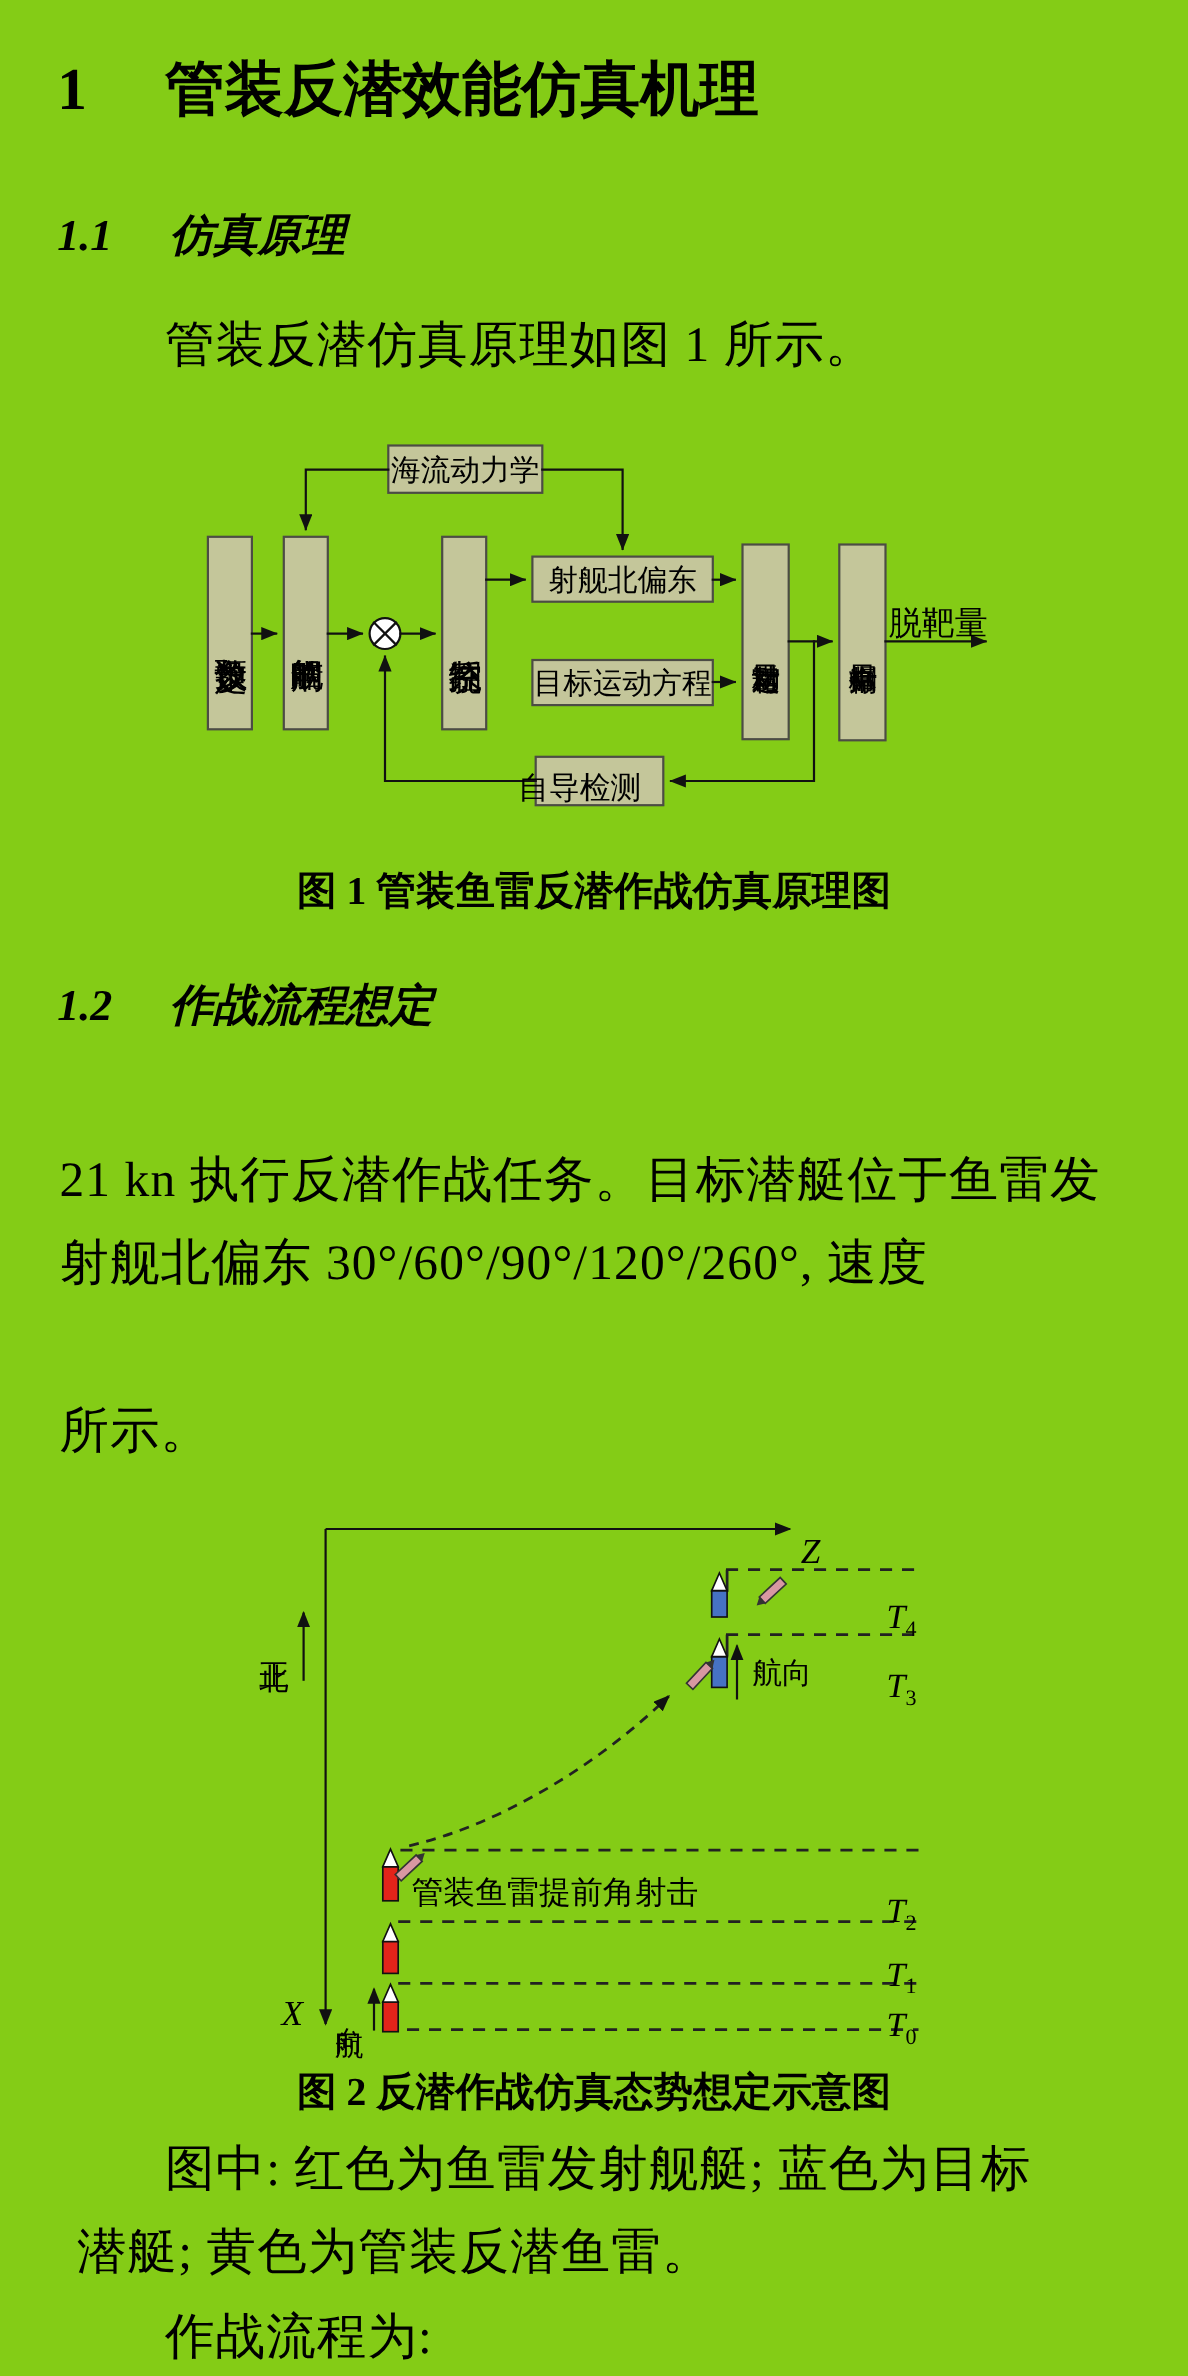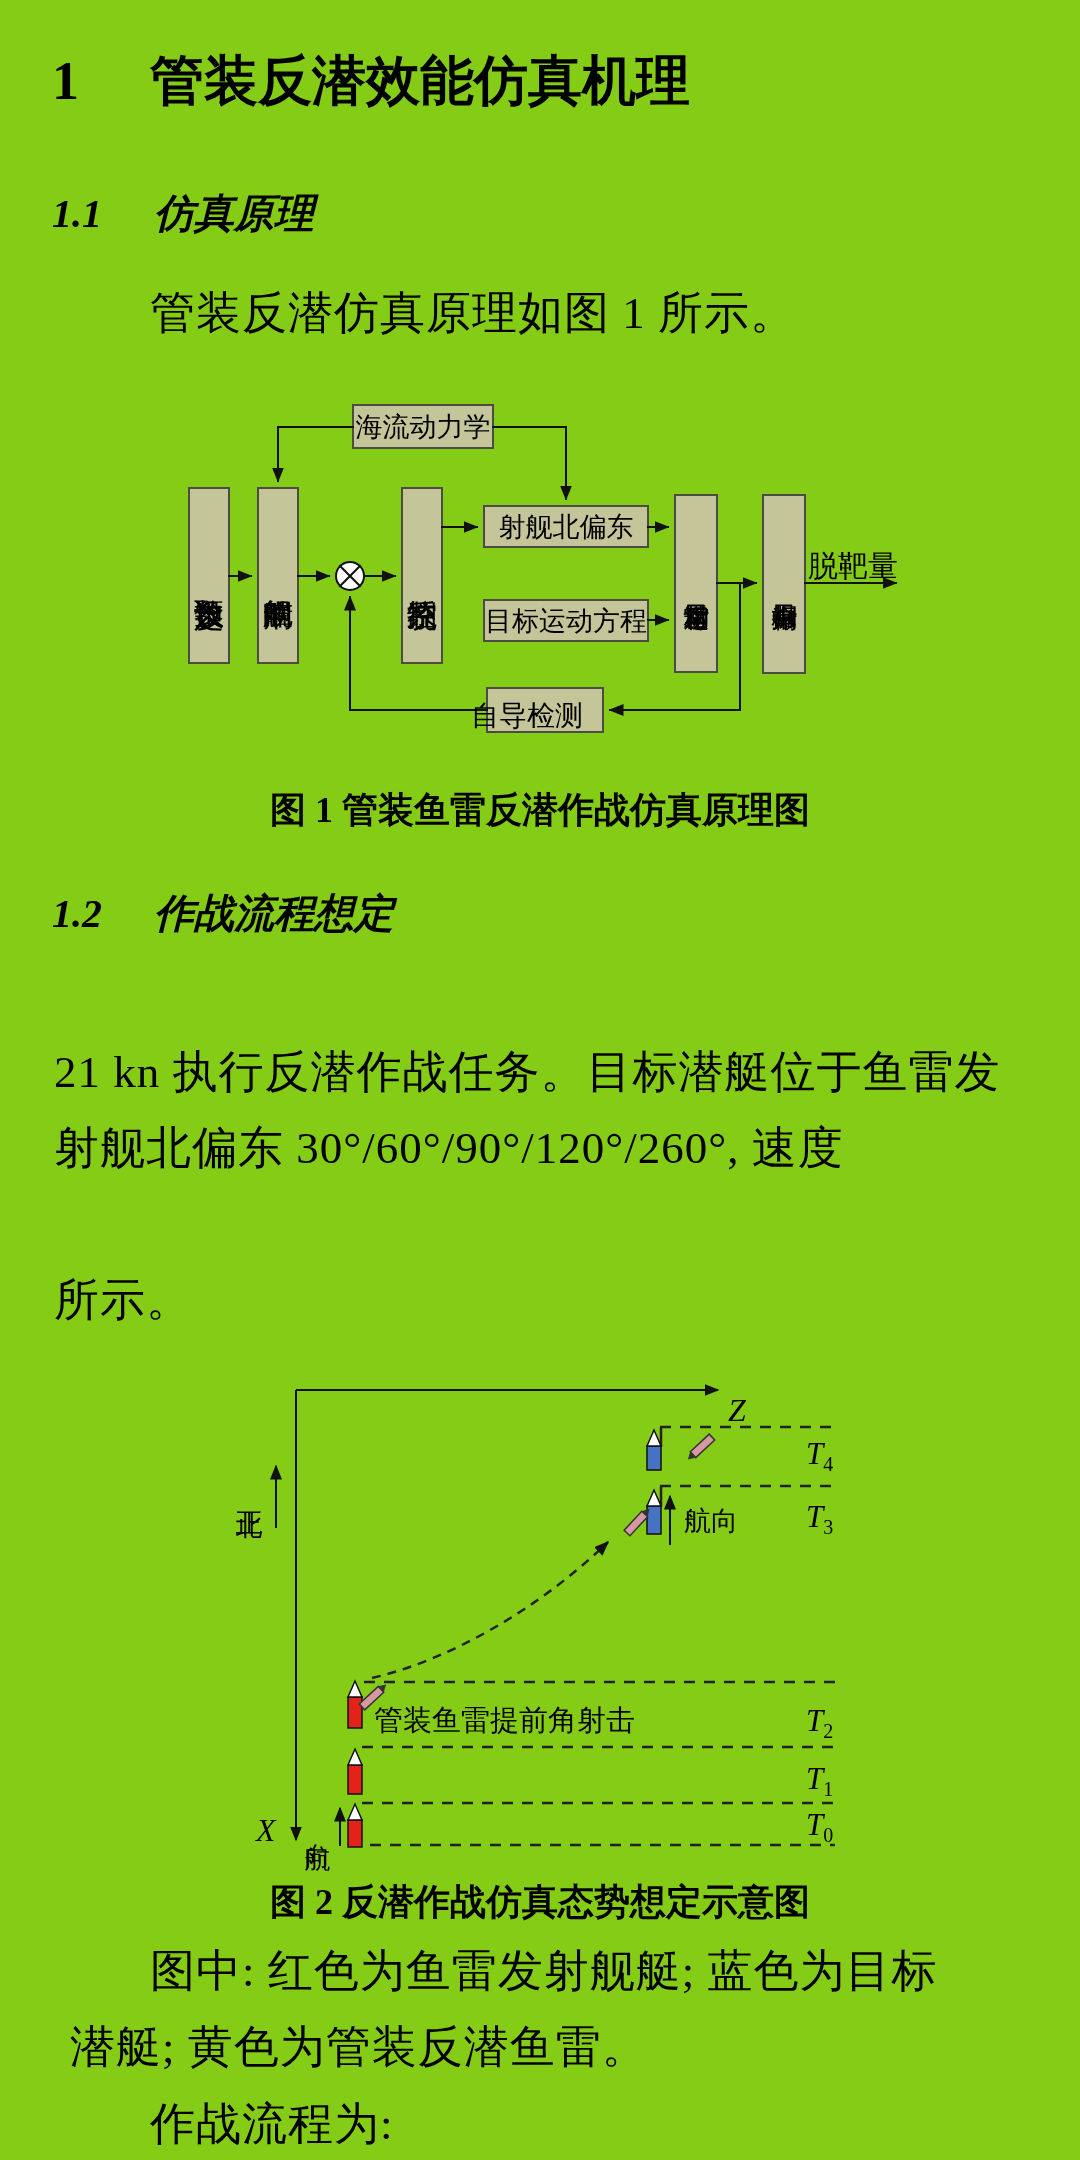--- a/index.html
+++ b/index.html
@@ -14,21 +14,21 @@
   .bodyline{font-size:45px;letter-spacing:1px;}
   .caption{position:absolute;left:0;width:1080px;text-align:center;font-weight:bold;
            font-size:36px;z-index:2;white-space:nowrap;}
   .vbox{position:absolute;z-index:2;writing-mode:vertical-lr;text-orientation:upright;
         text-align:center;font-size:30px;}
   .hbox{position:absolute;z-index:2;display:flex;align-items:center;justify-content:center;
         font-size:27px;}
   .f26{font-size:26px;}
   .fig2label{font-size:27px;}
   .axisvar{font-size:32px;font-style:italic;font-family:"Liberation Serif",serif;}
-  .tmark{position:absolute;z-index:2;font-size:31px;font-style:italic;white-space:nowrap;}
+  .tmark{position:absolute;z-index:2;font-size:31px;font-style:italic;white-space:nowrap;margin-top:16px;}
   .tmark sub{font-size:20px;font-style:normal;}
 </style>
 </head>
 <body>
 
 <div class="page">
 
   <svg class="gfx" width="1080" height="2160" viewBox="0 0 1080 2160">
     <defs>
       <marker id="ah" viewBox="0 0 10 8" refX="9" refY="4" markerWidth="15" markerHeight="12" orient="auto" markerUnits="userSpaceOnUse">

